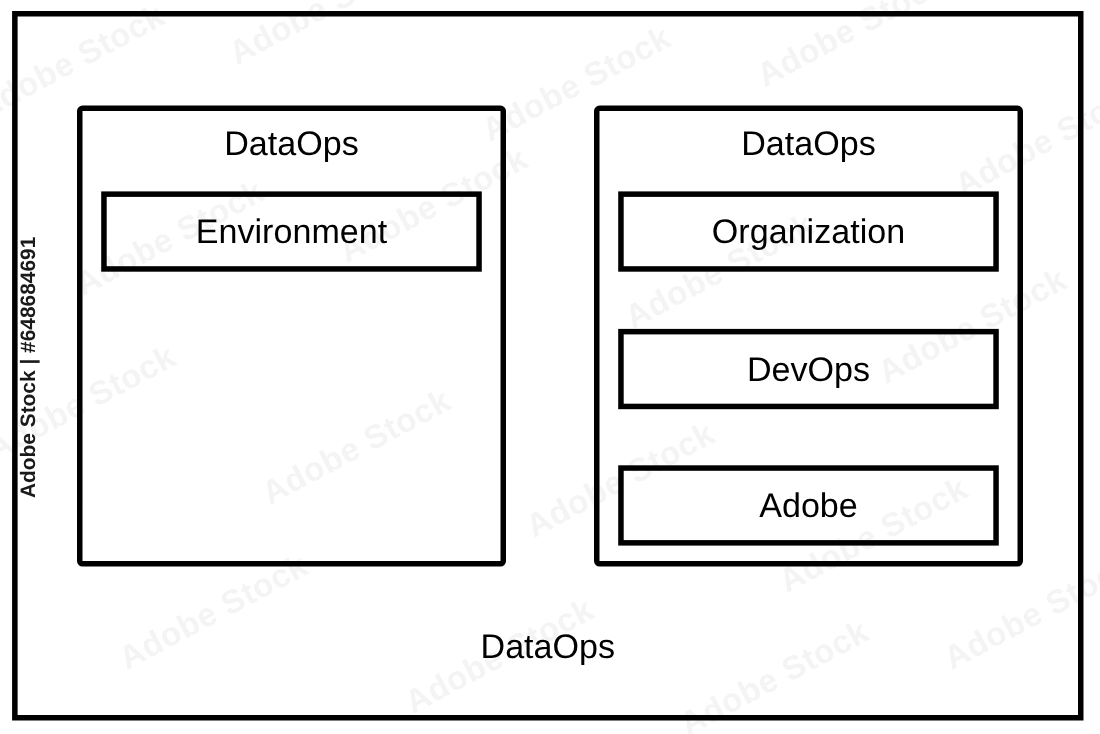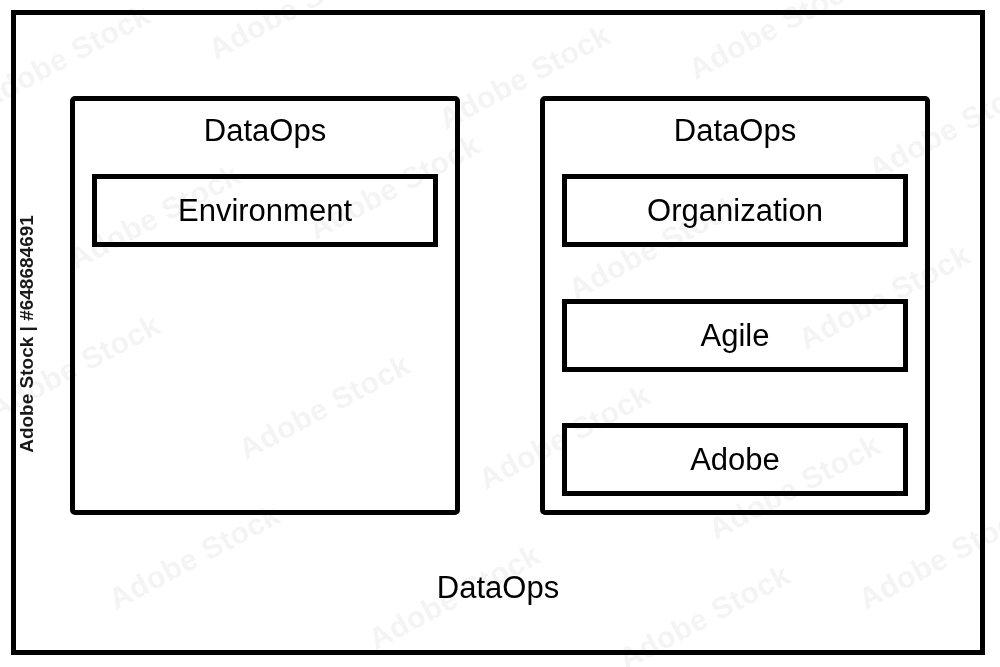--- a/index.html
+++ b/index.html
@@ -177,21 +177,21 @@
     </div>
   </div>
 
   <div class="panel panel-right">
     <div class="panel-title">DataOps</div>
     <div class="item-stack">
       <div class="item-box">
         <span class="item-label">Organization</span>
       </div>
       <div class="item-box">
-        <span class="item-label">Agile</span>
+        <span class="item-label">DevOps</span>
       </div>
       <div class="item-box">
         <span class="item-label">Adobe</span>
       </div>
     </div>
   </div>
 
   <div class="bottom-caption">DataOps</div>
 
   <div class="credit">

